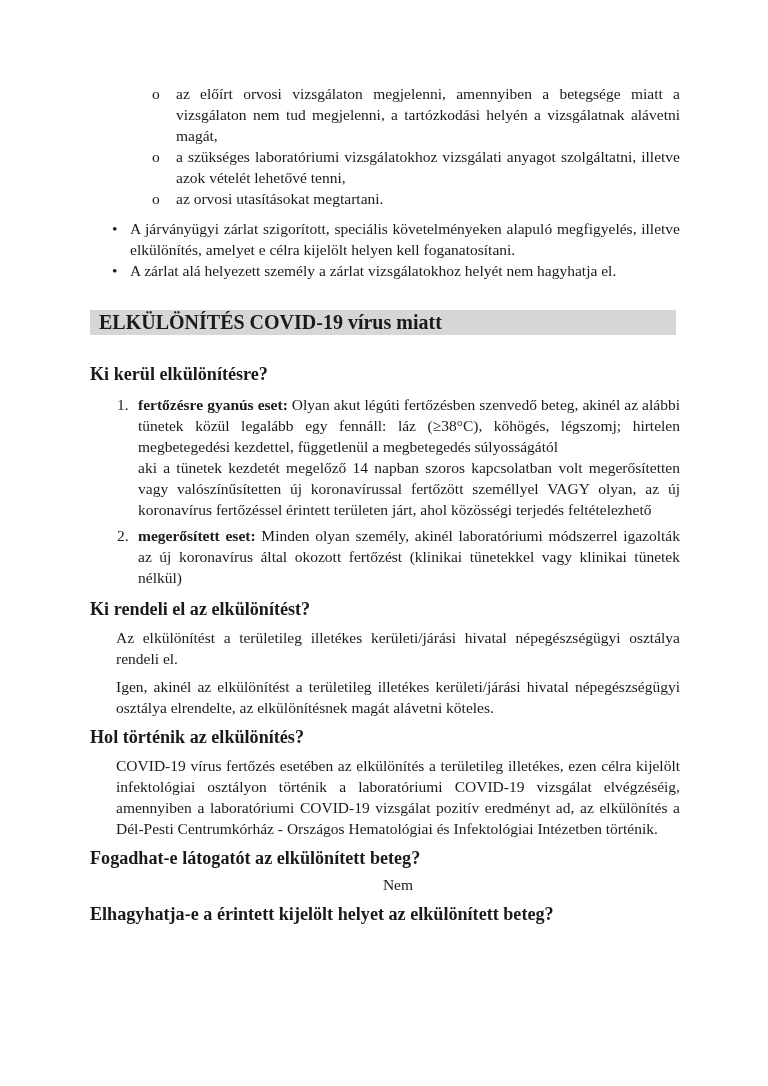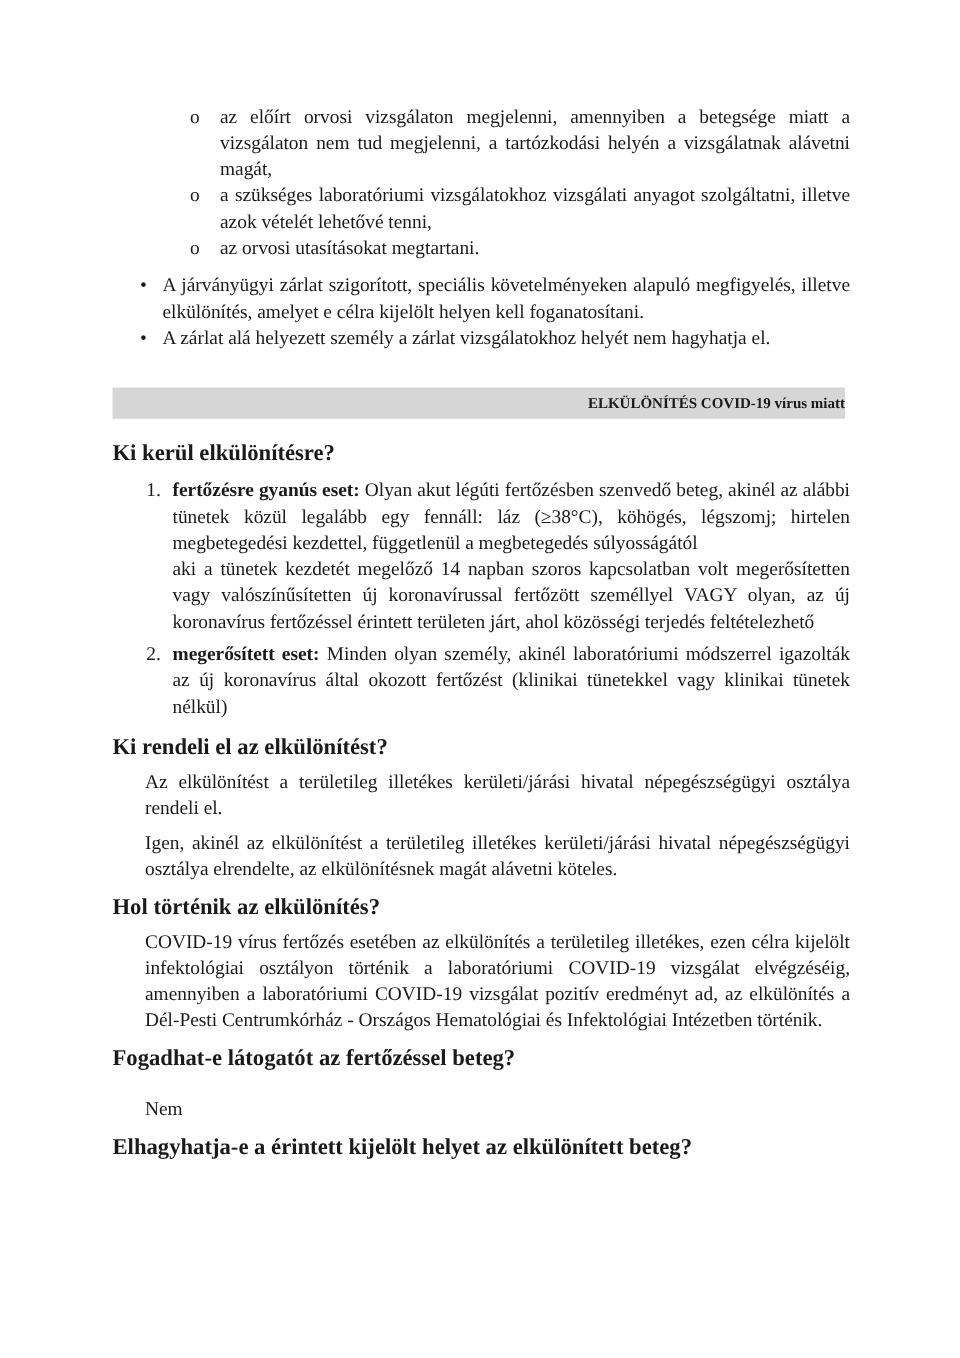--- a/index.html
+++ b/index.html
@@ -43,39 +43,38 @@
   }
   .bulletlist { margin-top: 9px; }
 
   .banner {
     margin-top: 29px;
     width: 586px;
     height: 25px;
     line-height: 25px;
     background: #d6d6d6;
     font-weight: bold;
-    font-size: 12px;
+    font-size: 20px;
     padding-left: 9px;
     box-sizing: border-box;
-    text-align: right;
   }
 
   .q {
     font-weight: bold;
     margin-top: 9px;
   }
-  .q.first { margin-top: 17px; }
+  .q.first { margin-top: 29px; }
   .numlist { margin-top: 9px; }
   .q.after-list { margin-top: 11px; }
   .answer {
     margin-top: 7px;
     padding-left: 26px;
     text-align: justify;
   }
-  .answer.short { margin-top: 20px; text-align: left; }
+  .answer.short { margin-top: 5px; text-align: center; }
 
   .lead { font-weight: bold; }
 </style>
 </head>
 <body>
 
 <div class="page" style="color: rgb(26, 26, 26);">
   <div class="content">
 
     <ul class="sublist">
@@ -126,19 +125,19 @@
     </ol>
 
     <h3 class="q after-list">Ki rendeli el az elkülönítést?</h3>
     <p class="answer">Az elkülönítést a területileg illetékes kerületi/járási hivatal népegészségügyi osztálya rendeli el.</p>
 
     <p class="answer">Igen, akinél az elkülönítést a területileg illetékes kerületi/járási hivatal népegészségügyi osztálya elrendelte, az elkülönítésnek magát alávetni köteles.</p>
 
     <h3 class="q">Hol történik az elkülönítés?</h3>
     <p class="answer">COVID-19 vírus fertőzés esetében az elkülönítés a területileg illetékes, ezen célra kijelölt infektológiai osztályon történik a laboratóriumi COVID-19 vizsgálat elvégzéséig, amennyiben a laboratóriumi COVID-19 vizsgálat pozitív eredményt ad, az elkülönítés a Dél-Pesti Centrumkórház - Országos Hematológiai és Infektológiai Intézetben történik.</p>
 
-    <h3 class="q">Fogadhat-e látogatót az fertőzéssel beteg?</h3>
+    <h3 class="q">Fogadhat-e látogatót az elkülönített beteg?</h3>
     <p class="answer short">Nem</p>
 
     <h3 class="q">Elhagyhatja-e a érintett kijelölt helyet az elkülönített beteg?</h3>
 
   </div>
 </div>
 
 </body></html>

